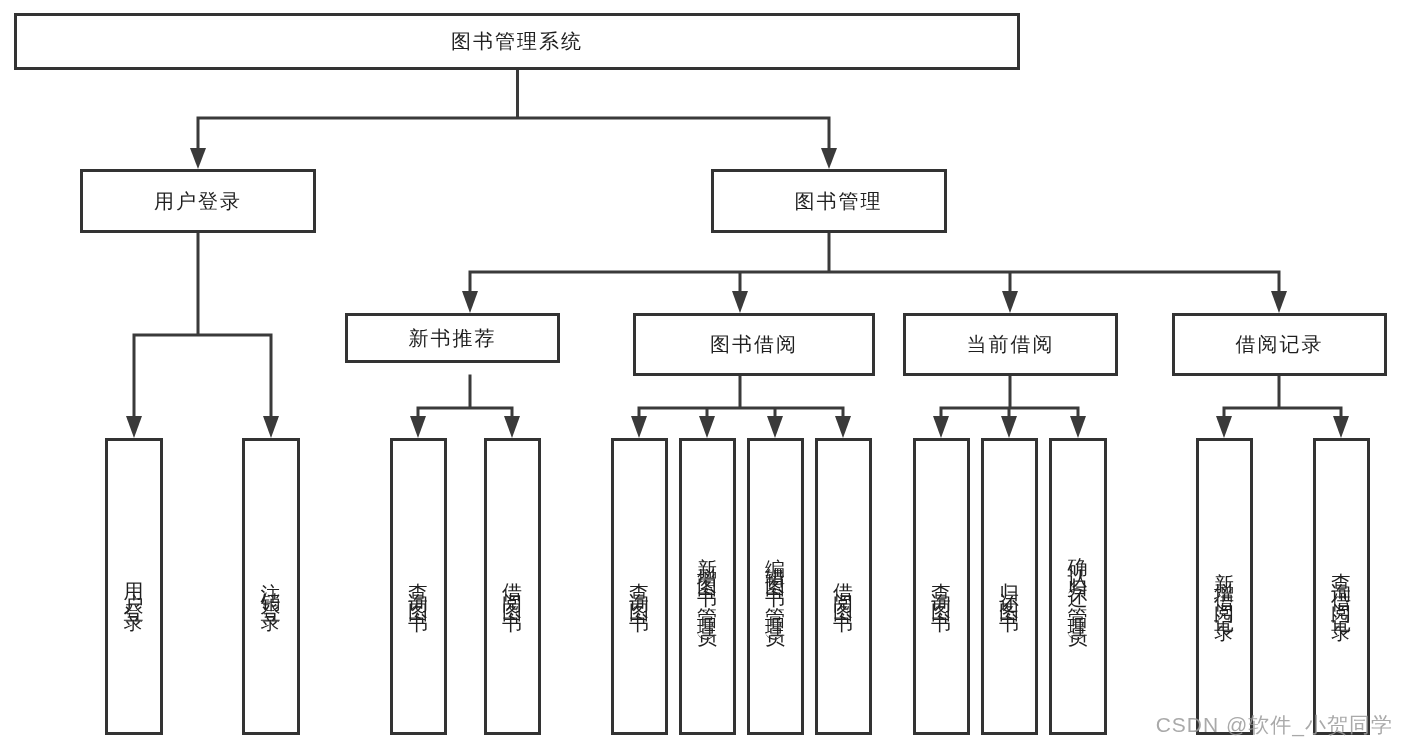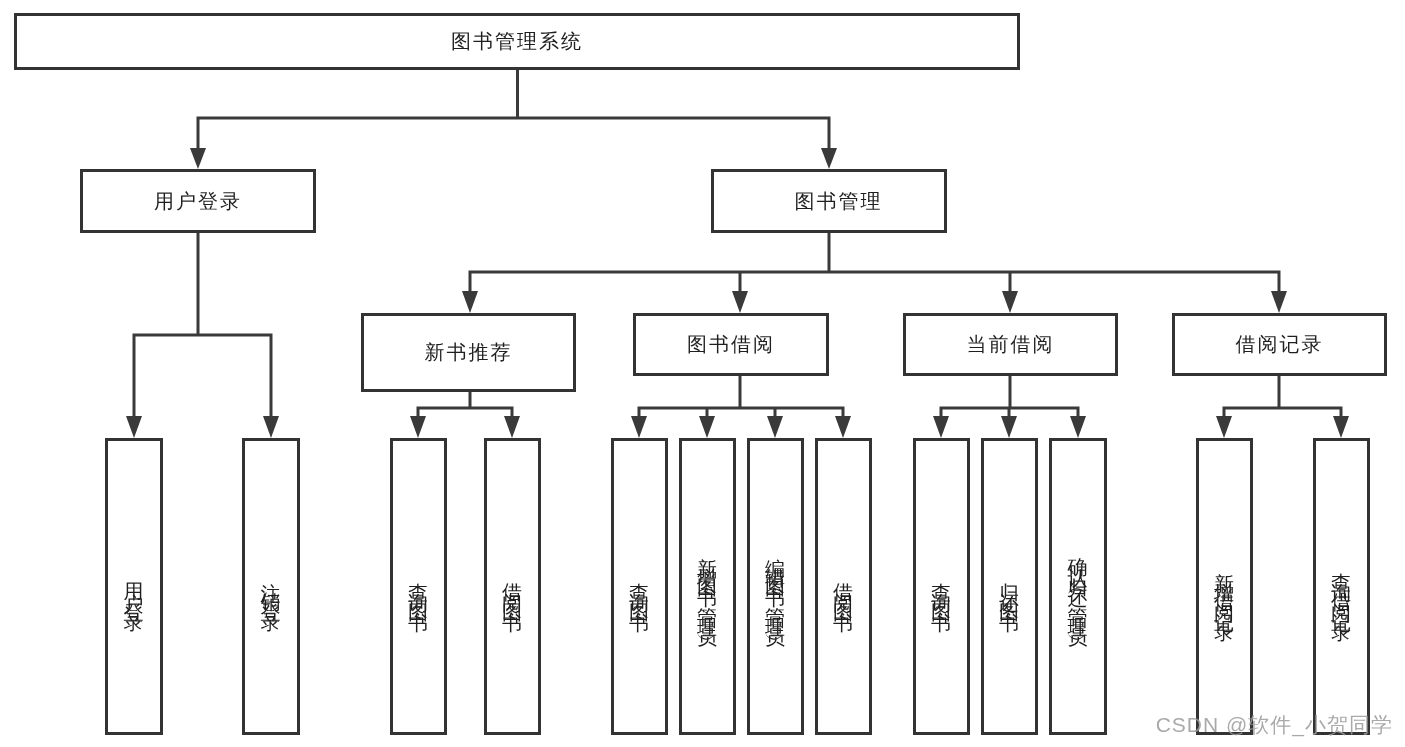--- a/index.html
+++ b/index.html
@@ -110,22 +110,22 @@
     <polygon points="1070,416 1086,416 1078,438"></polygon>
     <polygon points="1216,416 1232,416 1224,438"></polygon>
     <polygon points="1333,416 1349,416 1341,438"></polygon>
   </svg>
 
   <div class="node h" style="left:14px;top:13px;width:1006px;height:57px;">图书管理系统</div>
 
   <div class="node h" style="left:80px;top:169px;width:236px;height:64px;">用户登录</div>
   <div class="node h" style="left:711px;top:169px;width:236px;height:64px;padding-left:19px;">图书管理</div>
 
-  <div class="node h" style="left:361px;top:313px;width:215px;height:79px;">新书推荐</div>
-  <div class="node h" style="left:633px;top:313px;width:196px;height:63px;">图书借阅</div>
+  <div class="node h" style="left:345px;top:313px;width:215px;height:50px;">新书推荐</div>
+  <div class="node h" style="left:633px;top:313px;width:242px;height:63px;">图书借阅</div>
   <div class="node h" style="left:903px;top:313px;width:215px;height:63px;">当前借阅</div>
   <div class="node h" style="left:1172px;top:313px;width:215px;height:63px;">借阅记录</div>
 
   <div class="node v" style="left:105px;top:438px;width:58px;height:297px;">
     <span>用户登录</span>
   </div>
   <div class="node v" style="left:242px;top:438px;width:58px;height:297px;">
     <span>注销登录</span>
   </div>
 

